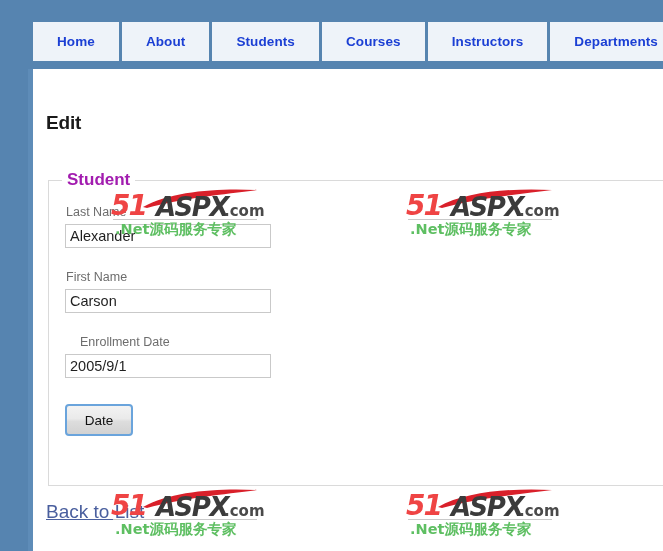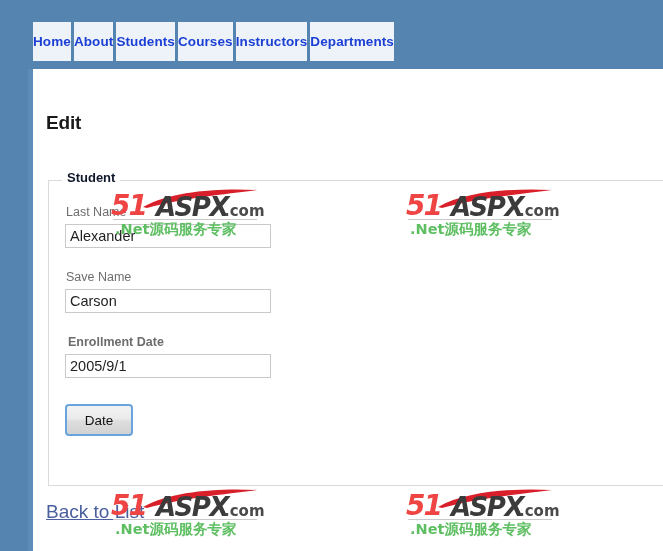--- a/index.html
+++ b/index.html
@@ -48,21 +48,21 @@
     height: 39px;
     display: flex;
     align-items: stretch;
   }
   .nav-tab {
     background: #eef3f9;
     color: #1b3fd4;
     font-weight: bold;
     font-size: 13.5px;
     line-height: 39px;
-    padding: 0 0;
+    padding: 0 24px;
     margin-right: 3px;
     white-space: nowrap;
     letter-spacing: 0.1px;
     cursor: pointer;
   }
 
   
   #content {
     position: absolute;
     left: 33px;
@@ -92,23 +92,23 @@
     border: 1px solid #dadada;
     box-sizing: border-box;
     background: transparent;
   }
   #fieldset-legend {
     position: absolute;
     left: 29px;
     top: 101px;
     background: #ffffff;
     padding: 0 5px;
-    font-size: 13px;
-    font-weight: bold;
-    color: #0f172a;
+    font-size: 17px;
+    font-weight: bold;
+    color: #a21caf;
   }
 
   .field-label {
     position: absolute;
     font-size: 12.5px;
     color: #6d6d6d;
     font-family: "Liberation Sans", sans-serif;
   }
   .field-input {
     position: absolute;
@@ -120,21 +120,21 @@
     font-size: 14.5px;
     color: #1f1f1f;
     padding: 5px 4px;
     font-family: "Liberation Sans", sans-serif;
   }
 
   #label-last-name   { left: 33px; top: 136px; }
   #input-last-name   { left: 32px; top: 155px; }
   #label-first-name  { left: 33px; top: 201px; }
   #input-first-name  { left: 32px; top: 220px; }
-  #label-enrollment  { left: 35px; top: 266px; font-weight: bold; }
+  #label-enrollment  { left: 47px; top: 266px; }
   #input-enrollment  { left: 32px; top: 285px; }
 
   
   #save-button {
     position: absolute;
     left: 32px;
     top: 335px;
     width: 68px;
     height: 32px;
     box-sizing: border-box;
@@ -263,21 +263,21 @@
 <div id="content">
 
   <div id="page-title">Edit</div>
 
   <div id="student-fieldset"></div>
   <div id="fieldset-legend">Student</div>
 
   <label class="field-label" id="label-last-name">Last Name</label>
   <input class="field-input" id="input-last-name" type="text" value="Alexander" style="">
 
-  <label class="field-label" id="label-first-name">Save Name</label>
+  <label class="field-label" id="label-first-name">First Name</label>
   <input class="field-input" id="input-first-name" type="text" value="Carson" style="">
 
   <label class="field-label" id="label-enrollment">Enrollment Date</label>
   <input class="field-input" id="input-enrollment" type="text" value="2005/9/1" style="">
 
   <button id="save-button">Date</button>
 
   <a id="back-to-list">Back to List</a>
 
   <div class="watermark" id="watermark-1">

